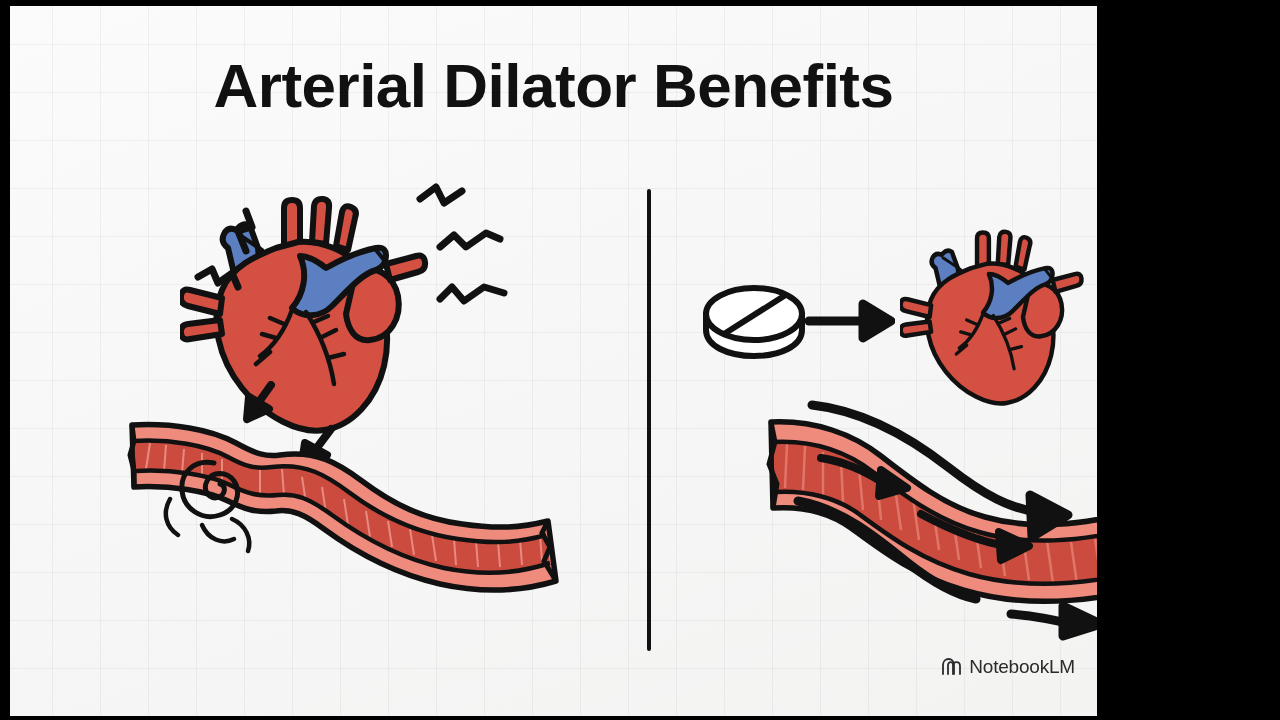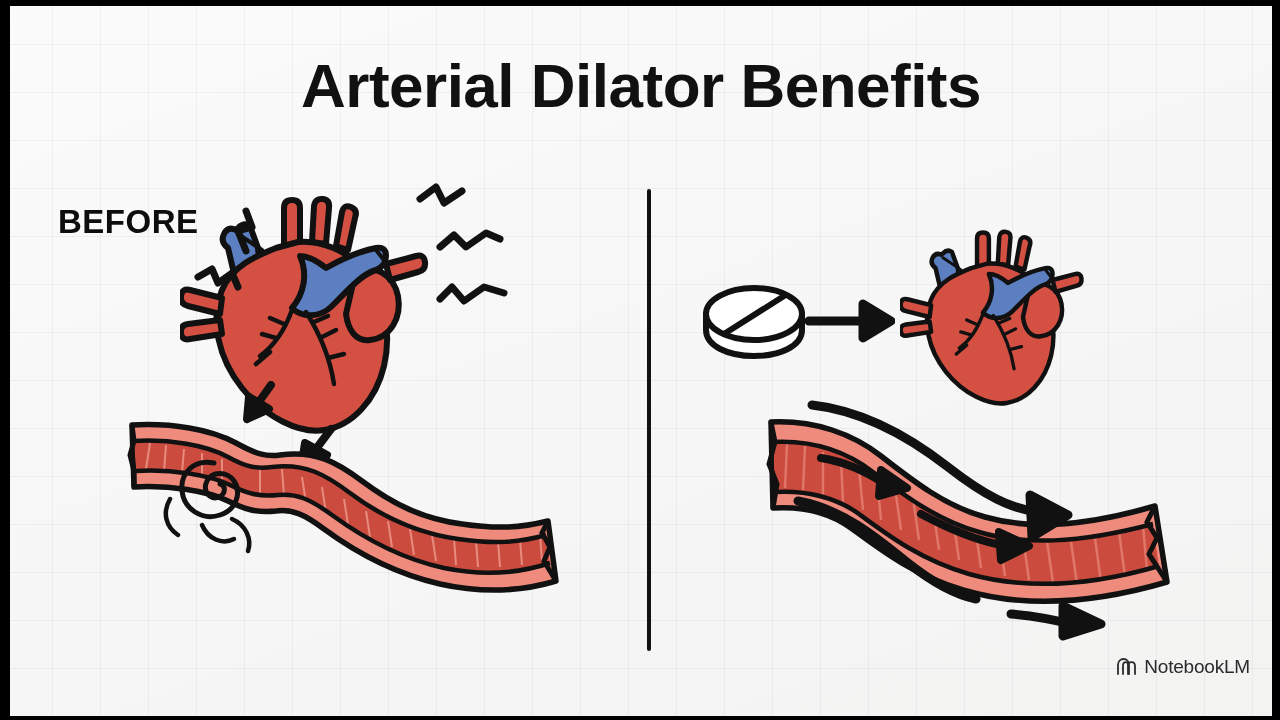--- a/index.html
+++ b/index.html
@@ -9,21 +9,21 @@
     position:relative;
     width:1280px; height:720px;
     background:#000;
     font-family:"Liberation Sans", sans-serif;
   }
 
   
   #paper{
     position:absolute;
     left:10px; top:6px;
-    width:1262px; height:710px;
+    width:1087px; height:710px;
     background:#fbfbfb;
     overflow:hidden;
   }
   
   #grid{
     position:absolute; inset:0;
     background-image:
       linear-gradient(to right, rgba(0,0,0,0.045) 1px, transparent 1px),
       linear-gradient(to bottom, rgba(0,0,0,0.045) 1px, transparent 1px);
     background-size:48px 48px;
@@ -97,21 +97,20 @@
 </head>
 <body>
 
 <div id="stage">
   <div id="paper">
     <div id="paperwash"></div>
     <div id="grid"></div>
 
     <div id="title">Arterial Dilator Benefits</div>
 
-    <div class="panel-label" id="label-before">BEFORE</div>
 
     <div id="divider"></div>
 
     <svg class="art" id="heart-before" viewBox="0 0 270 260">
       <g fill="none" stroke="#111" stroke-width="6" stroke-linecap="round" stroke-linejoin="round">
 
         <path d="M118 58 C116 40 118 26 120 16" fill="#d45043" stroke="none"></path>
         <path d="M104 60 L104 22 Q104 14 112 14 Q120 14 120 22 L120 60 Z" fill="#d45043"></path>
         <path d="M132 56 L134 20 Q135 12 143 13 Q150 14 149 22 L146 58 Z" fill="#d45043"></path>
         <path d="M156 60 L162 26 Q164 18 171 21 Q178 24 175 32 L168 64 Z" fill="#d45043"></path>

